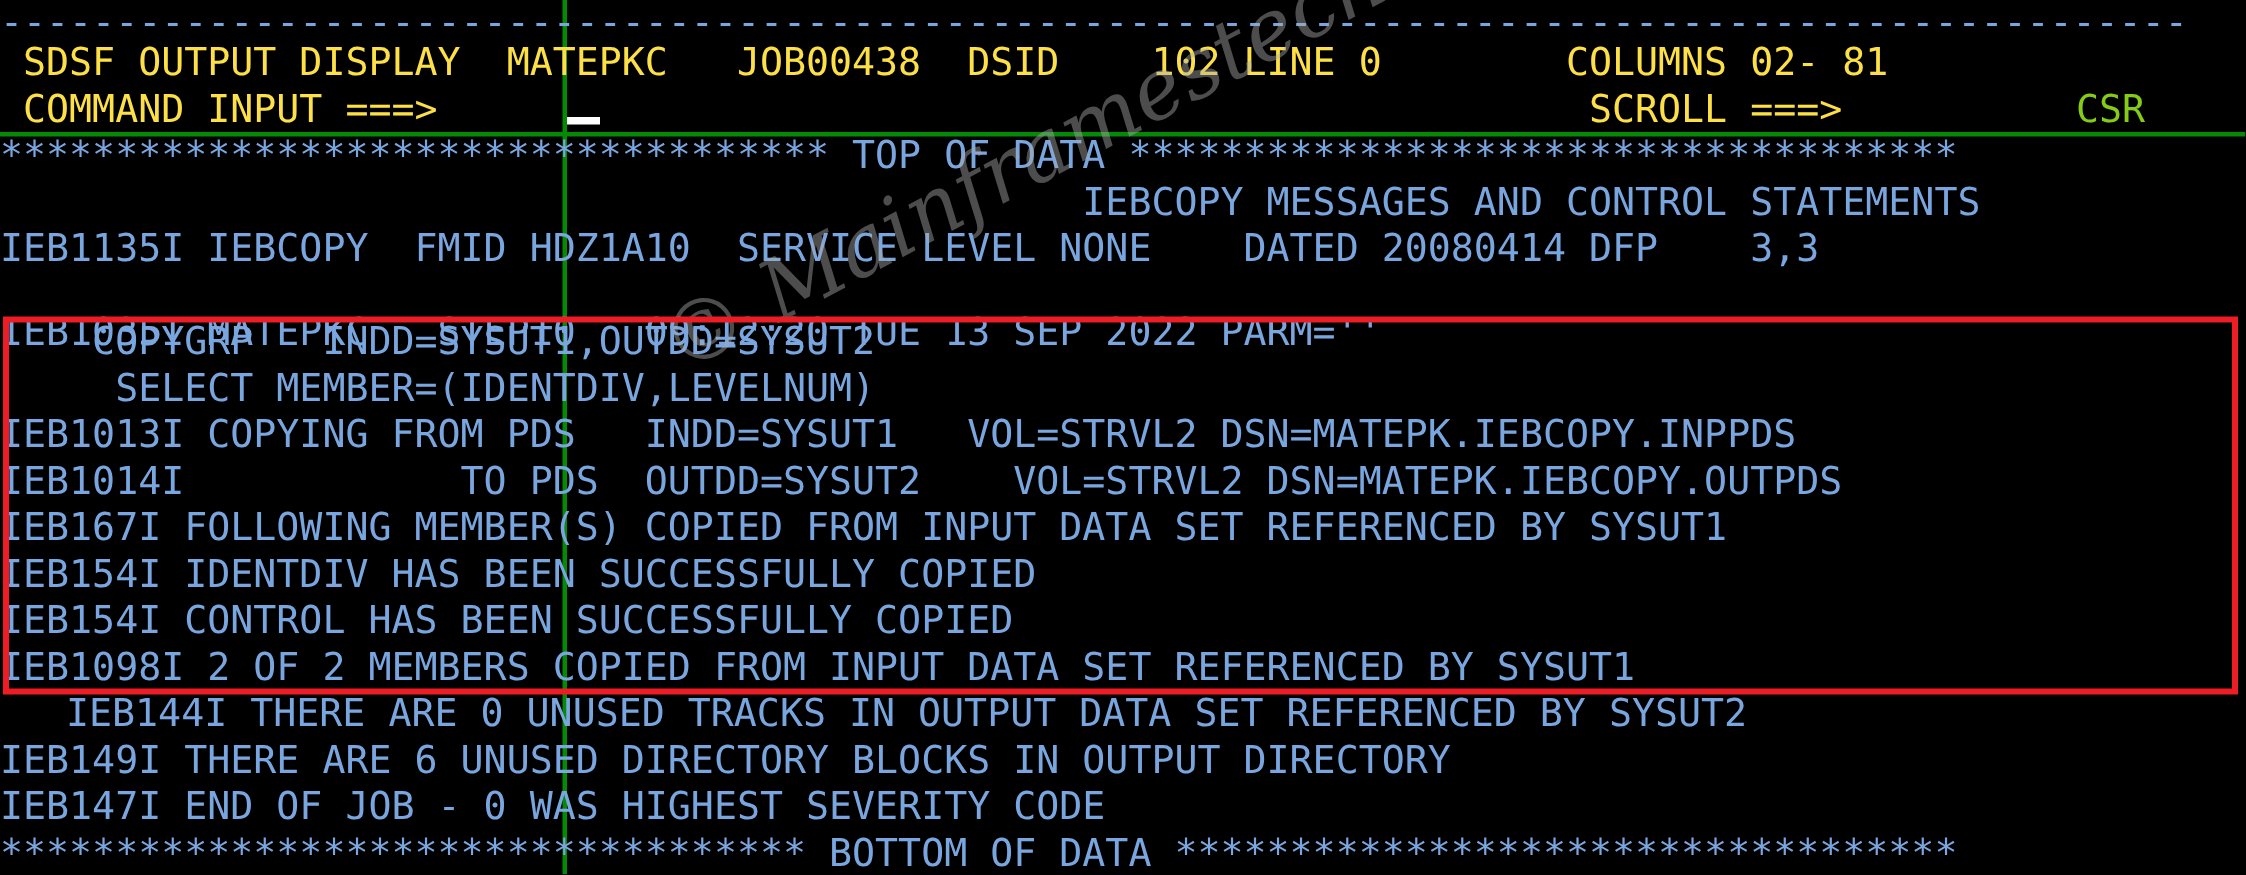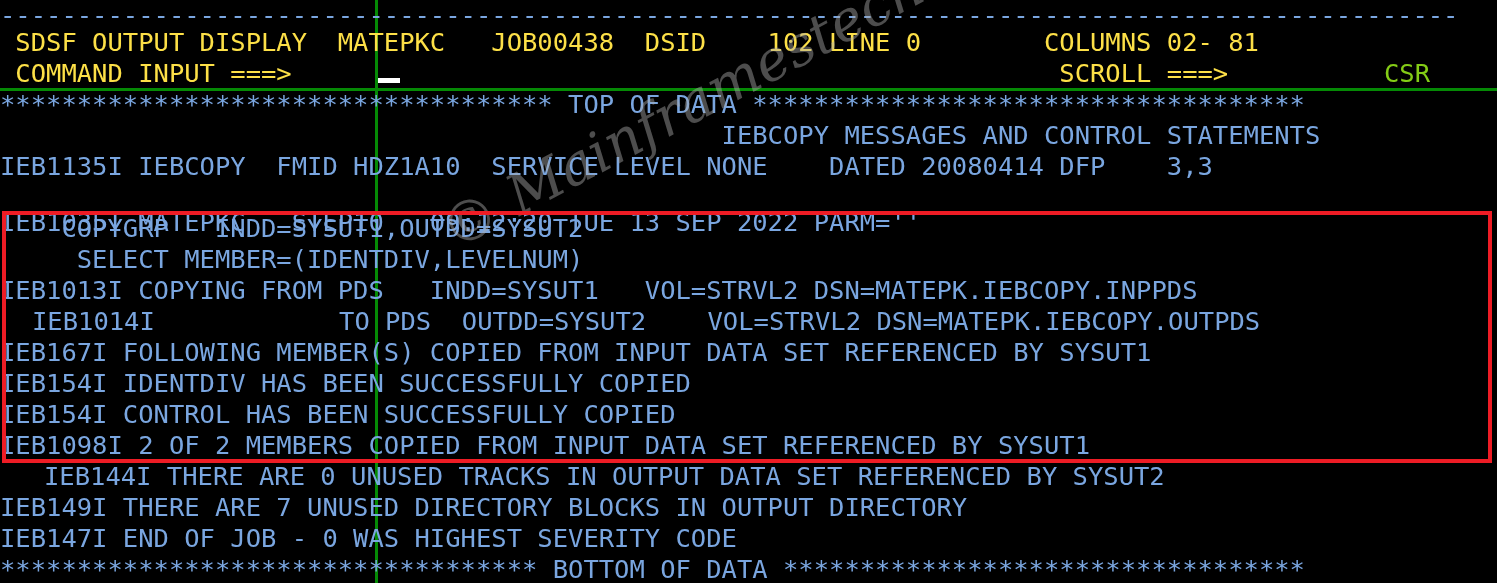--- a/index.html
+++ b/index.html
@@ -109,27 +109,27 @@
     <div class="row c-white" style="top:58px;"> COMMAND INPUT ===&gt;                                                  SCROLL ===&gt; </div>
     <div class="row c-red" style="top:58px; left:1384px;">CSR</div>
 
     <div class="row c-blue" style="top:89px;">************************************ TOP OF DATA ************************************</div>
     <div class="row c-blue" style="top:120px;">                                               IEBCOPY MESSAGES AND CONTROL STATEMENTS</div>
     <div class="row c-blue" style="top:151px;">IEB1135I IEBCOPY  FMID HDZ1A10  SERVICE LEVEL NONE    DATED 20080414 DFP    3,3</div>
     <div class="row c-blue" style="top:182px;margin-top:25px;">IEB1035I MATEPKC   STEP10   09:12:20 TUE 13 SEP 2022 PARM=''</div>
     <div class="row c-blue" style="top:213px;">    COPYGRP   INDD=SYSUT1,OUTDD=SYSUT2</div>
     <div class="row c-blue" style="top:244px;">     SELECT MEMBER=(IDENTDIV,LEVELNUM)</div>
     <div class="row c-blue" style="top:275px;">IEB1013I COPYING FROM PDS   INDD=SYSUT1   VOL=STRVL2 DSN=MATEPK.IEBCOPY.INPPDS</div>
-    <div class="row c-blue" style="top:306px;padding-left:32px;">IEB1014I            TO PDS  OUTDD=SYSUT2    VOL=STRVL2 DSN=MATEPK.IEBCOPY.OUTPDS</div>
+    <div class="row c-blue" style="top:306px;">IEB1014I            TO PDS  OUTDD=SYSUT2    VOL=STRVL2 DSN=MATEPK.IEBCOPY.OUTPDS</div>
     <div class="row c-blue" style="top:337px;">IEB167I FOLLOWING MEMBER(S) COPIED FROM INPUT DATA SET REFERENCED BY SYSUT1</div>
     <div class="row c-blue" style="top:368px;">IEB154I IDENTDIV HAS BEEN SUCCESSFULLY COPIED</div>
     <div class="row c-blue" style="top:399px;">IEB154I CONTROL HAS BEEN SUCCESSFULLY COPIED</div>
     <div class="row c-blue" style="top:430px;">IEB1098I 2 OF 2 MEMBERS COPIED FROM INPUT DATA SET REFERENCED BY SYSUT1</div>
     <div class="row c-blue" style="top:461px;margin-left:44px;">IEB144I THERE ARE 0 UNUSED TRACKS IN OUTPUT DATA SET REFERENCED BY SYSUT2</div>
-    <div class="row c-blue" style="top:492px;">IEB149I THERE ARE 7 UNUSED DIRECTORY BLOCKS IN OUTPUT DIRECTORY</div>
+    <div class="row c-blue" style="top:492px;">IEB149I THERE ARE 6 UNUSED DIRECTORY BLOCKS IN OUTPUT DIRECTORY</div>
     <div class="row c-blue" style="top:523px;">IEB147I END OF JOB - 0 WAS HIGHEST SEVERITY CODE</div>
     <div class="row c-blue" style="top:554px;">*********************************** BOTTOM OF DATA **********************************</div>
 
   </div>
 
   <div class="hline-green"></div>
   <div class="cursor"></div>
 
   <div class="watermark">© Mainframestechhelp</div>
 

